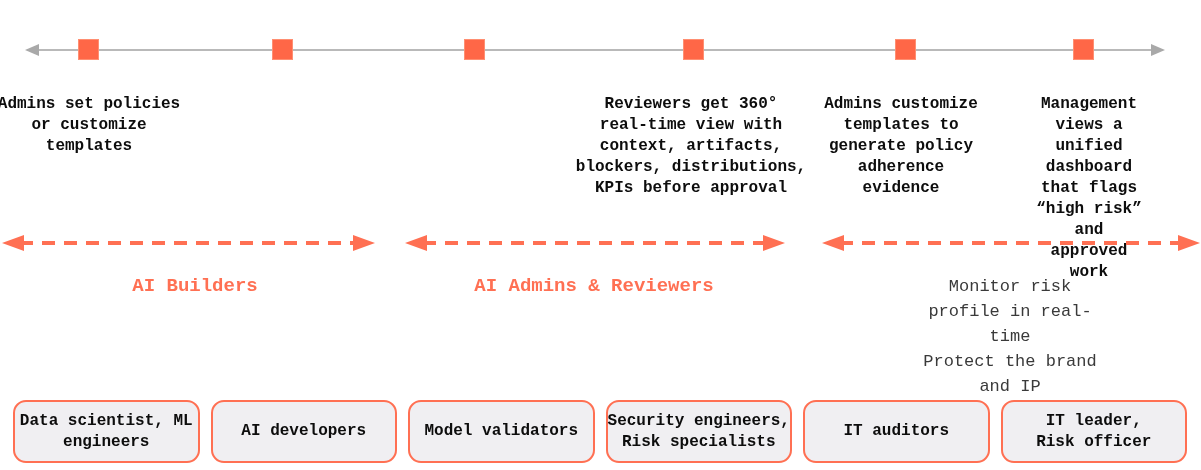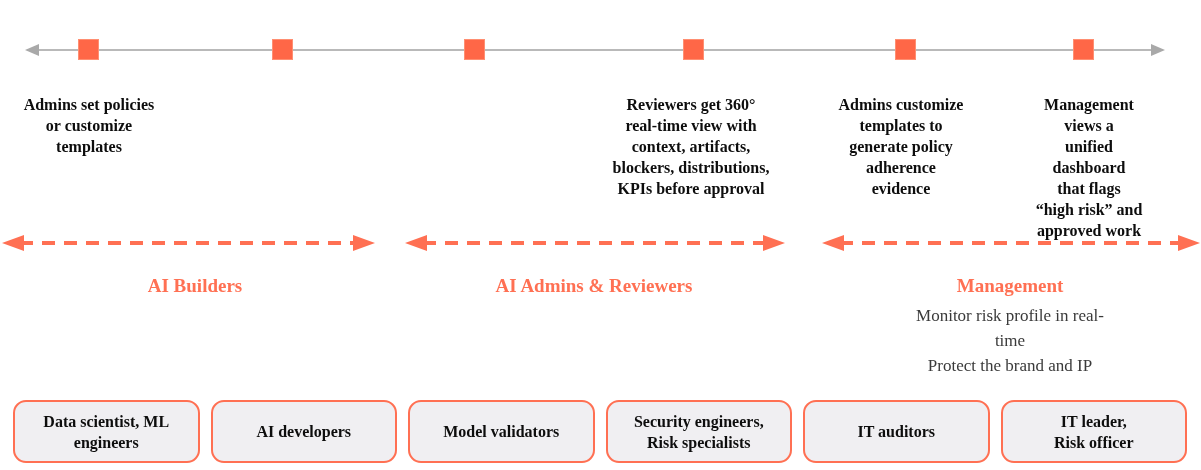--- a/index.html
+++ b/index.html
@@ -13,21 +13,21 @@
     --box_border: #ff7053;
   }
   * { box-sizing: border-box; margin: 0; padding: 0; }
   html, body { background: #ffffff; }
   .canvas {
     position: relative;
     width: 1201px;
     height: 470px;
     background: #ffffff;
     overflow: hidden;
-    font-family: Liberation Serif, serif;
+    font-family: Liberation Mono, monospace;
   }
   
   .axis-line {
     position: absolute;
     left: 36px; top: 49px;
     width: 1118px; height: 2px;
     background: var(--axis);
   }
   .axis-head {
     position: absolute;
@@ -177,21 +177,20 @@
     <div class="head right"></div>
   </div>
 
   <div class="group" style="left:195px">
     <div class="group-title">AI Builders</div>
   </div>
   <div class="group" style="left:594px">
     <div class="group-title">AI Admins &amp; Reviewers</div>
   </div>
   <div class="group" style="left:1010px">
-    <div class="group-title">Management</div>
     <div class="group-lines">Monitor risk profile in real-time
 Protect the brand and IP</div>
   </div>
 
   <div class="roles-row">
     <div class="role-box">Data scientist, ML
 engineers</div>
     <div class="role-box">AI developers</div>
     <div class="role-box">Model validators</div>
     <div class="role-box">Security engineers,

